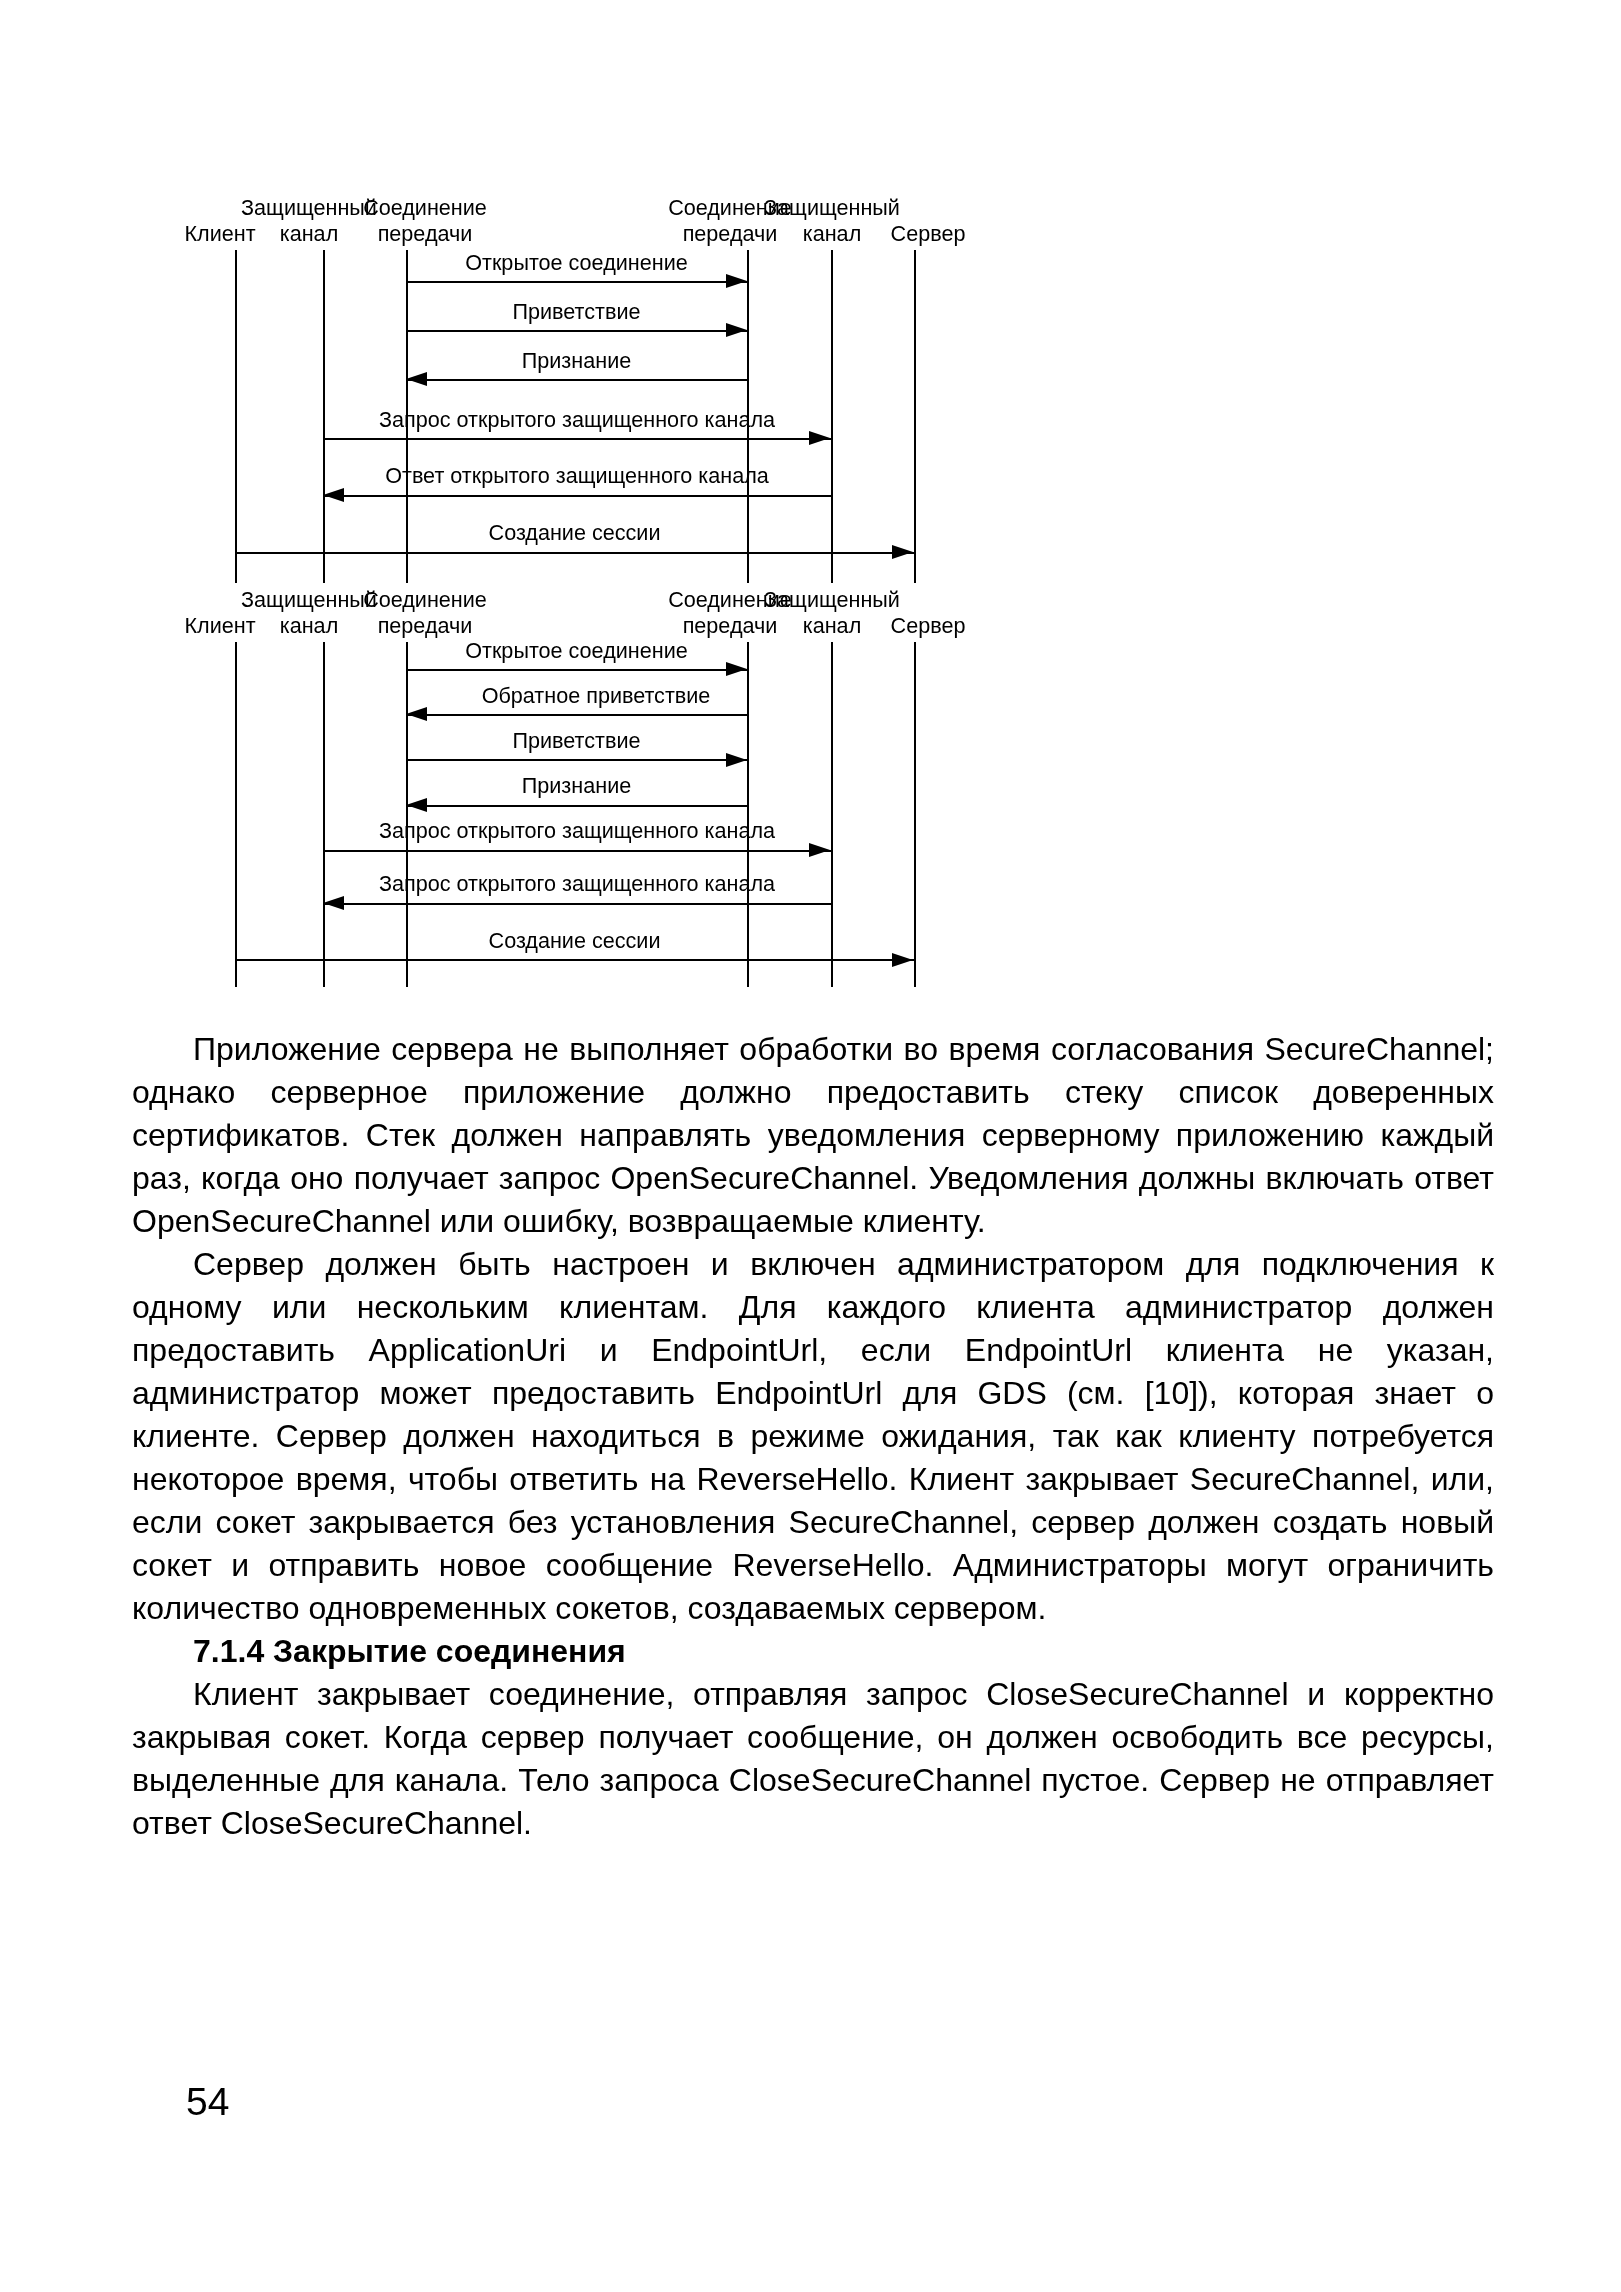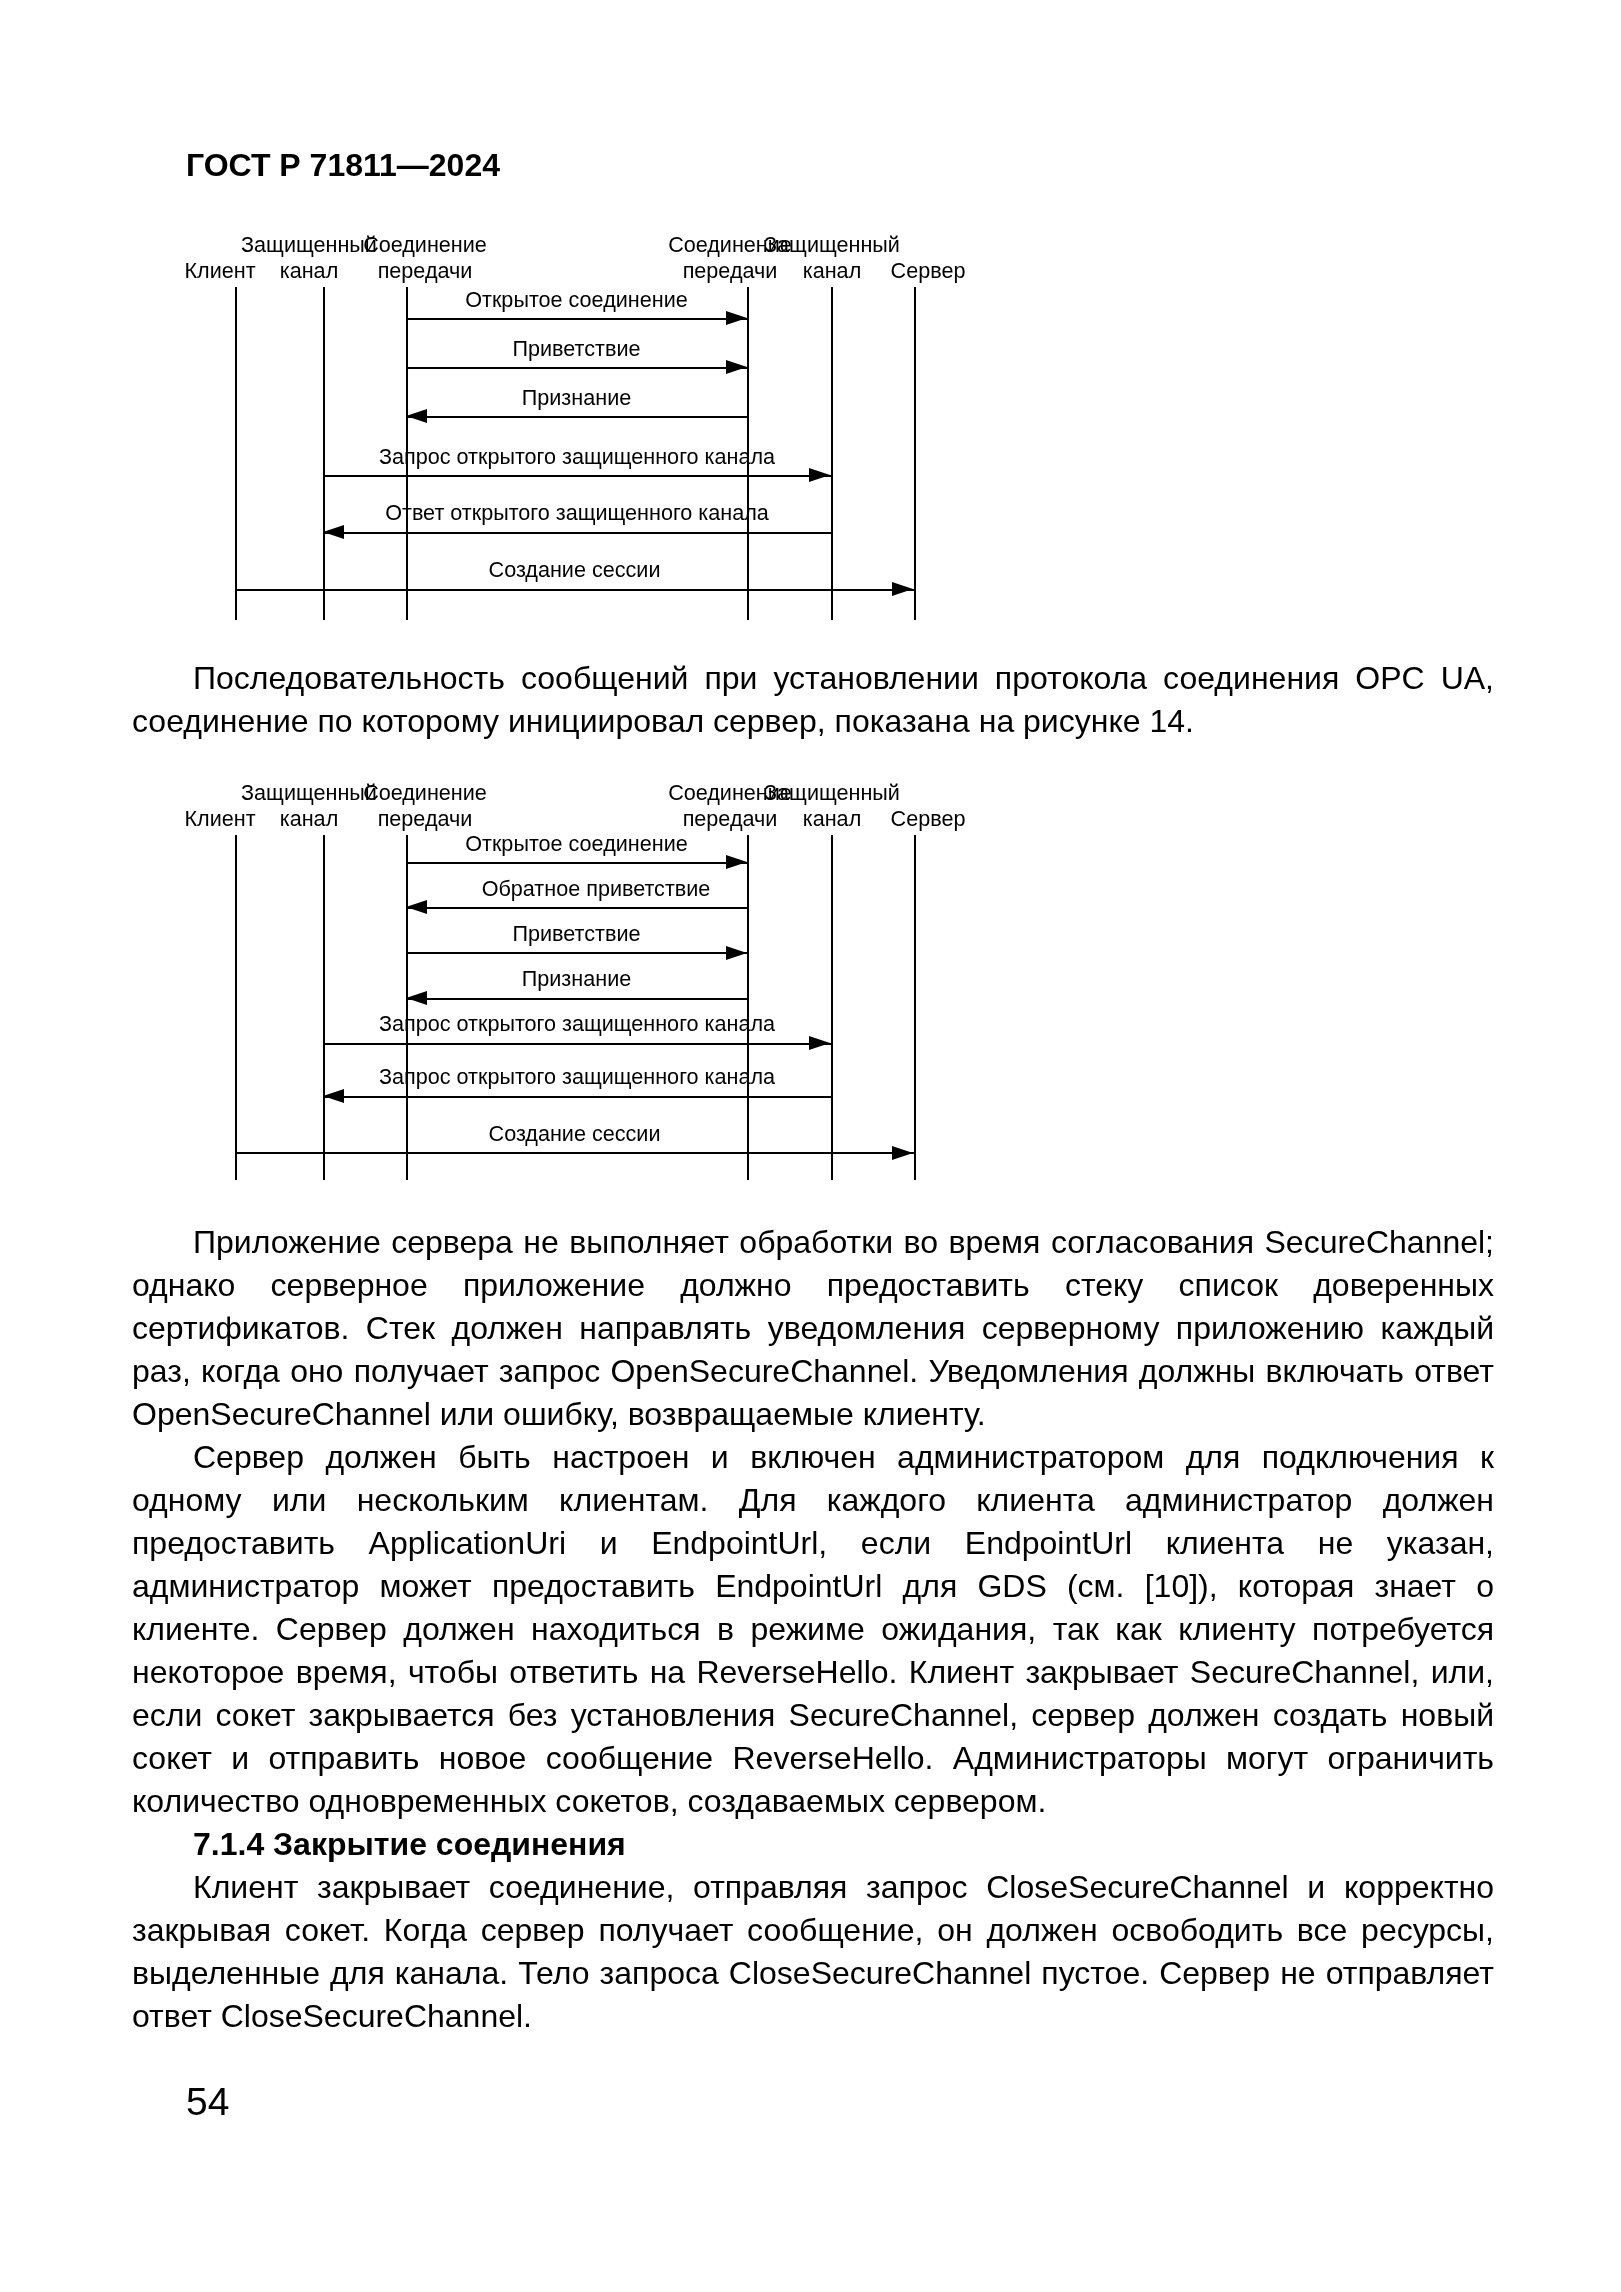--- a/index.html
+++ b/index.html
@@ -75,21 +75,20 @@
     position: absolute;
     left: 186px; bottom: 169px;
     font-size: 39px;
   }
 </style>
 </head>
 <body>
 
 <div class="page">
 
-  <div class="doc-header">ГОСТ Р 71811—2024</div>
 
   <div class="figure figure-13">
     <div class="diagram" id="fig13-canvas" style="height: 392px;">
         <div class="lane-header" style="left: -39px;">Клиент</div>
         <div class="lifeline" style="left: 69px; top: 59px; height: 333px;"></div>
         <div class="lane-header" style="left: 50px;">Защищенный канал</div>
         <div class="lifeline" style="left: 157px; top: 59px; height: 333px;"></div>
         <div class="lane-header" style="left: 166px;">Соединение передачи</div>
         <div class="lifeline" style="left: 240px; top: 59px; height: 333px;"></div>
         <div class="lane-header" style="left: 471px;">Соединение передачи</div>
@@ -112,21 +111,20 @@
         <div class="arrowhead right" style="top: 240px; left: 643px;"></div>
         <div class="msg-label" style="left: 157px; width: 508px; top: 272px;">Ответ открытого защищенного канала</div>
         <div class="msg-line" style="left: 157px; width: 508px; top: 304px;"></div>
         <div class="arrowhead left" style="top: 297px; left: 157px;"></div>
         <div class="msg-label" style="left: 69px; width: 679px; top: 329px;">Создание сессии</div>
         <div class="msg-line" style="left: 69px; width: 679px; top: 361px;"></div>
         <div class="arrowhead right" style="top: 354px; left: 726px;"></div>
       </div>
   </div>
 
-  <p class="body-para intro-para">Последовательность сообщений при установлении протокола соединения OPC UA, соединение по которому инициировал сервер, показана на рисунке 14.</p>
 
   <div class="figure figure-14">
     <div class="diagram" id="fig14-canvas" style="height: 404px;">
         <div class="lane-header" style="left: -39px;">Клиент</div>
         <div class="lifeline" style="left: 69px; top: 59px; height: 345px;"></div>
         <div class="lane-header" style="left: 50px;">Защищенный канал</div>
         <div class="lifeline" style="left: 157px; top: 59px; height: 345px;"></div>
         <div class="lane-header" style="left: 166px;">Соединение передачи</div>
         <div class="lifeline" style="left: 240px; top: 59px; height: 345px;"></div>
         <div class="lane-header" style="left: 471px;">Соединение передачи</div>

